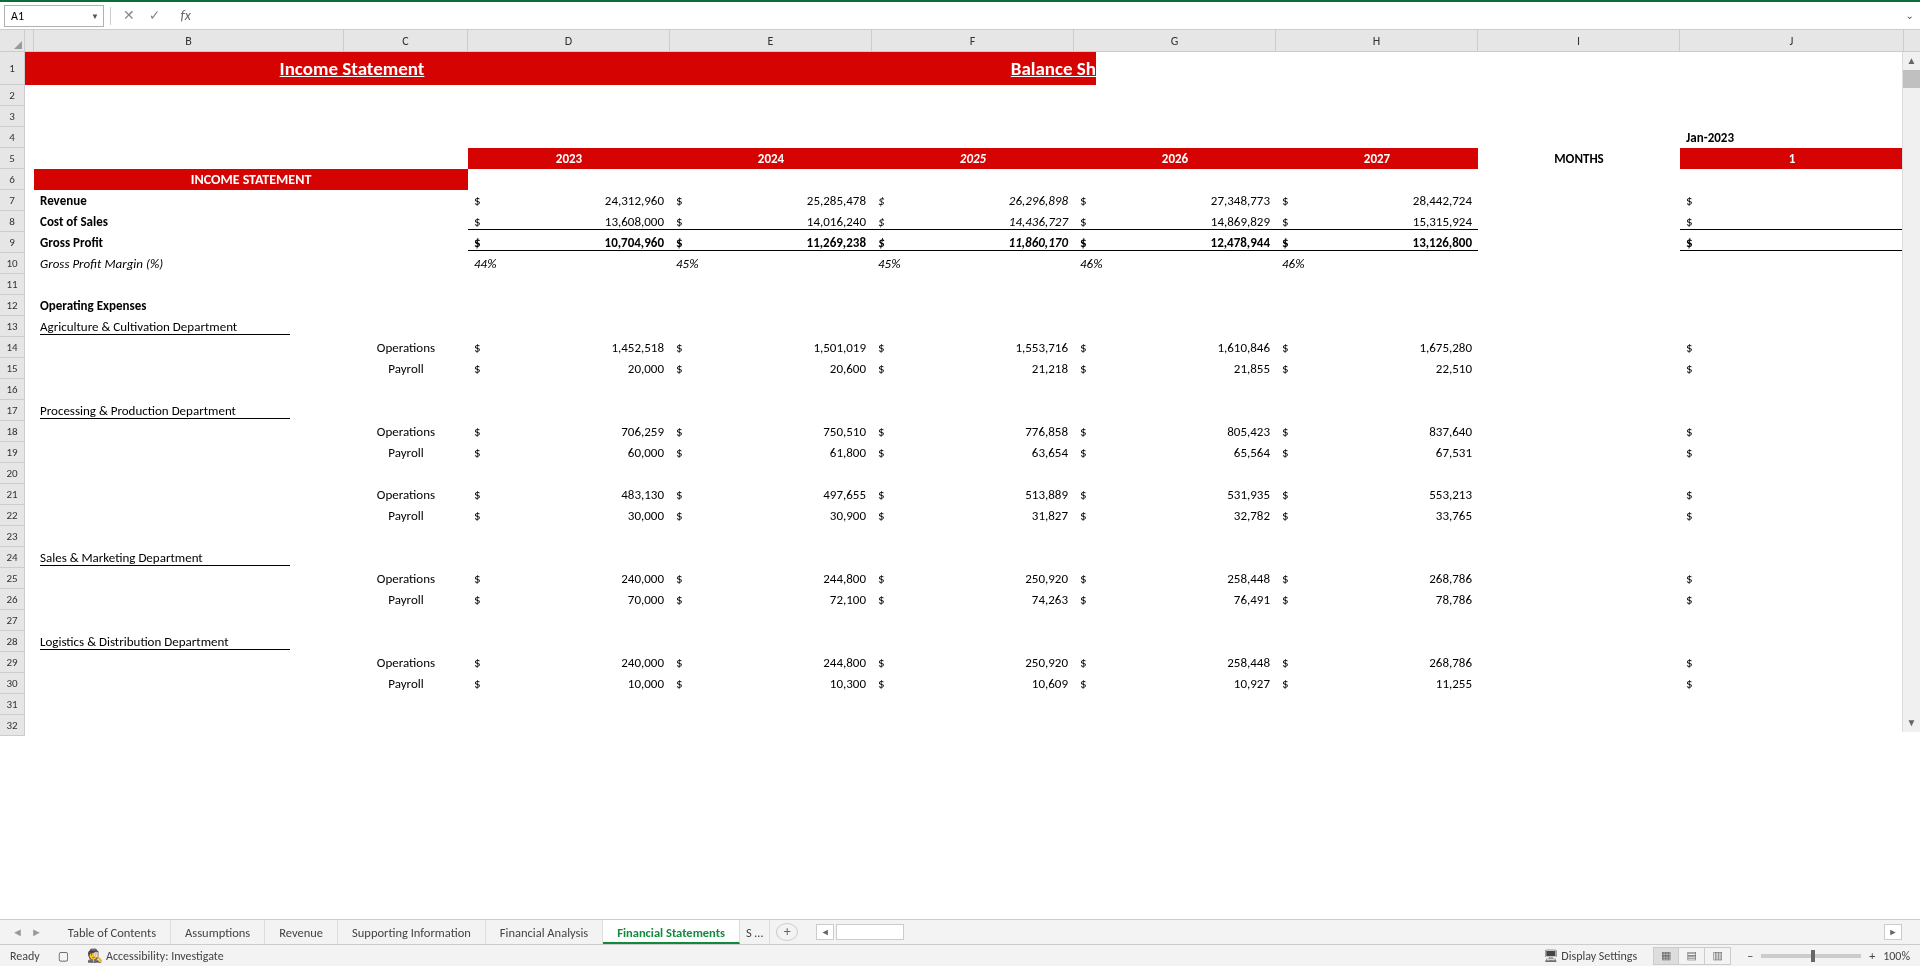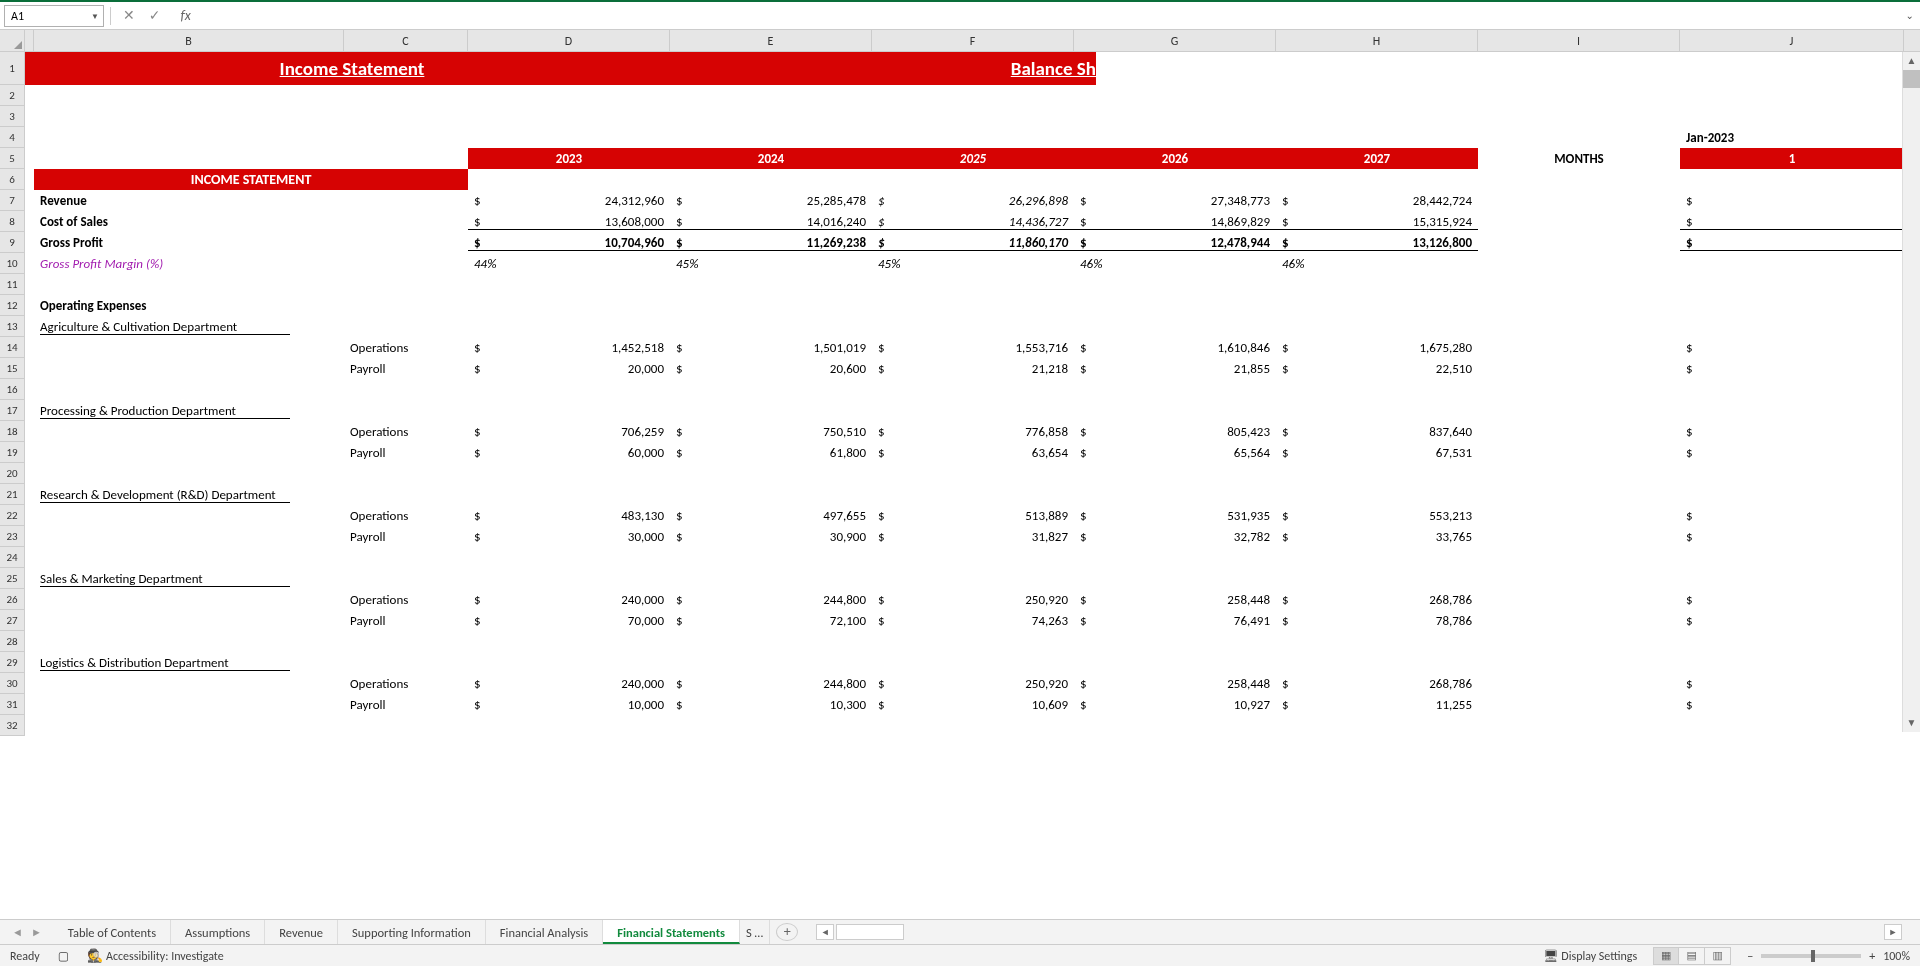--- a/index.html
+++ b/index.html
@@ -26,41 +26,41 @@
 .grid { display:flex; }
 .rowhdrs { width:25px; background:#e6e6e6; }
 .rowhdrs div { height:21px; border-bottom:1px solid #ccc; border-right:1px solid #ccc; font-size:11px; color:#333; text-align:center; line-height:21px; }
 .rowhdrs div.r1 { height:33px; line-height:33px; }
 .cells { flex:1; position:relative; }
 
 .row { display:flex; height:21px; align-items:center; }
 .row.r1 { height:33px; }
 
 .cell { font-size:13px; color:#000; padding:0 6px; white-space:nowrap; overflow:hidden; }
-.cA{width:9px;padding:0;} .cB{width:310px;} .cC{width:124px;} .cD{width:202px;} .cE{width:202px;} .cF{width:202px;font-style:italic;} .cG{width:202px;} .cH{width:202px;} .cI{width:202px;} .cJ{width:224px;}
+.cA{width:9px;padding:0;} .cB{width:310px;} .cC{width:124px;text-align:center;} .cD{width:202px;} .cE{width:202px;} .cF{width:202px;font-style:italic;} .cG{width:202px;} .cH{width:202px;} .cI{width:202px;} .cJ{width:224px;}
 
 
 .banner { background:#d60303; color:#fff; height:100%; display:flex; align-items:center; }
 .banner.income { justify-content:center; }
 .banner a { color:#fff; text-decoration:underline; font-weight:bold; font-size:19px; }
 .cashflow a{ margin-left:160px; }
 .balsheet { justify-content:flex-end; font-weight:bold; font-size:19px; text-decoration:underline; padding-right:0; }
 
 
 .yrcell { background:#d60303; color:#fff; text-align:center; font-weight:bold; font-size:13px; line-height:21px; }
 
 
 .secthdr { background:#d60303; color:#fff; text-align:center; font-weight:bold; font-size:14px; line-height:21px; }
 
 .bold { font-weight:bold; }
 .italic { font-style:italic; }
 .right { text-align:left; }
 .ul { border-bottom:1px solid #000; }
 .deptline { border-bottom:1px solid #000; display:inline-block; min-width:250px;}
-.gpm { color:#a21caf; font-style:italic; }
+.gpm { color:#000000; font-style:italic; }
 .center{text-align:center;}
 
 
 .vscroll { position:absolute; right:0; top:50px; width:18px; height:680px; background:#f0f0f0; border-left:1px solid #ddd; }
 .vscroll .up,.vscroll .dn{height:18px;text-align:center;font-size:10px;color:#666;line-height:18px;}
 .vscroll .thumb{height:18px;background:#c0c0c0;margin-top:0;}
 
 
 .tabbar { position:absolute; bottom:22px; left:0; right:0; height:25px; background:#f3f3f3; border-top:1px solid #ccc; display:flex; align-items:center; font-size:12.5px; }
 .tabnav { display:flex; gap:8px; padding:0 12px; color:#999; }
@@ -416,24 +416,20 @@
         </div>
         <div class="cell" style="width:202px;display:flex;justify-content:space-between">
           <span>$</span>
           <span>67,531</span>
         </div>
       <div class="cell cI"></div>
       <div class="cell cJ"><span>$</span></div>
     </div>
       <div class="row"></div>
       <div class="row">
-    <div class="cell cA"></div>
-    <div class="cell cB"><span class="deptline">Research &amp; Development (R&amp;D) Department</span></div>
-  </div>
-      <div class="row">
       <div class="cell cA"></div>
         <div class="cell cB"></div>
       <div class="cell cC">Operations</div>
       <div class="cell" style="width:202px;display:flex;justify-content:space-between">
           <span>$</span>
           <span>483,130</span>
         </div>
         <div class="cell" style="width:202px;display:flex;justify-content:space-between">
           <span>$</span>
           <span>497,655</span>

